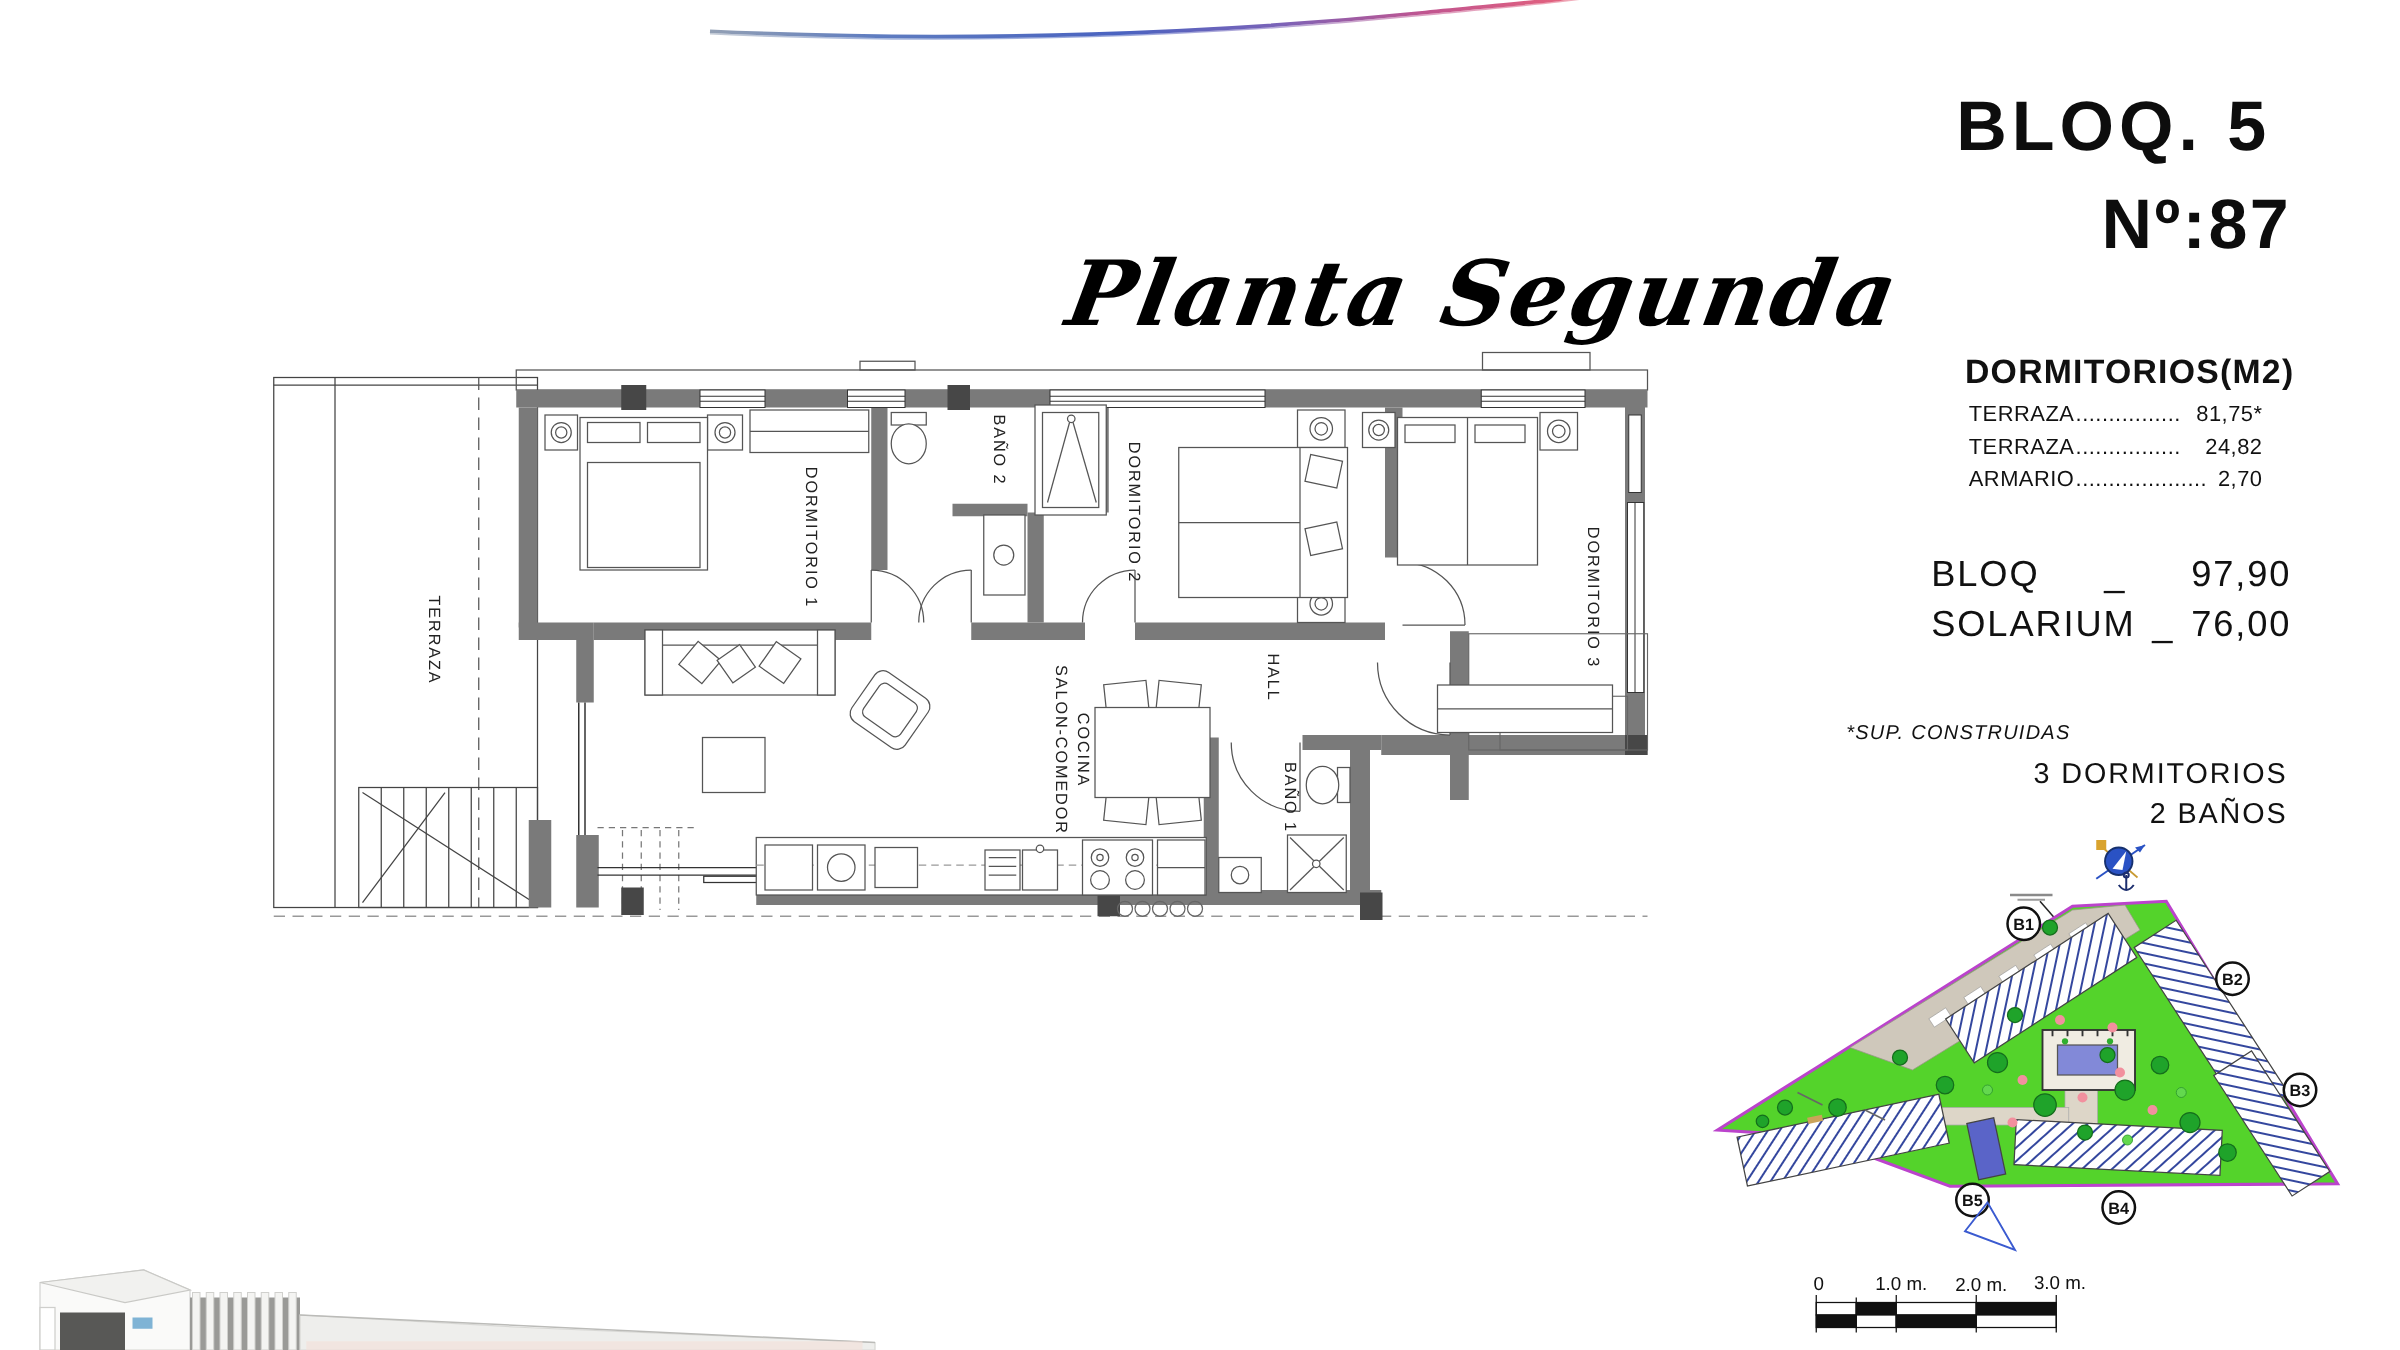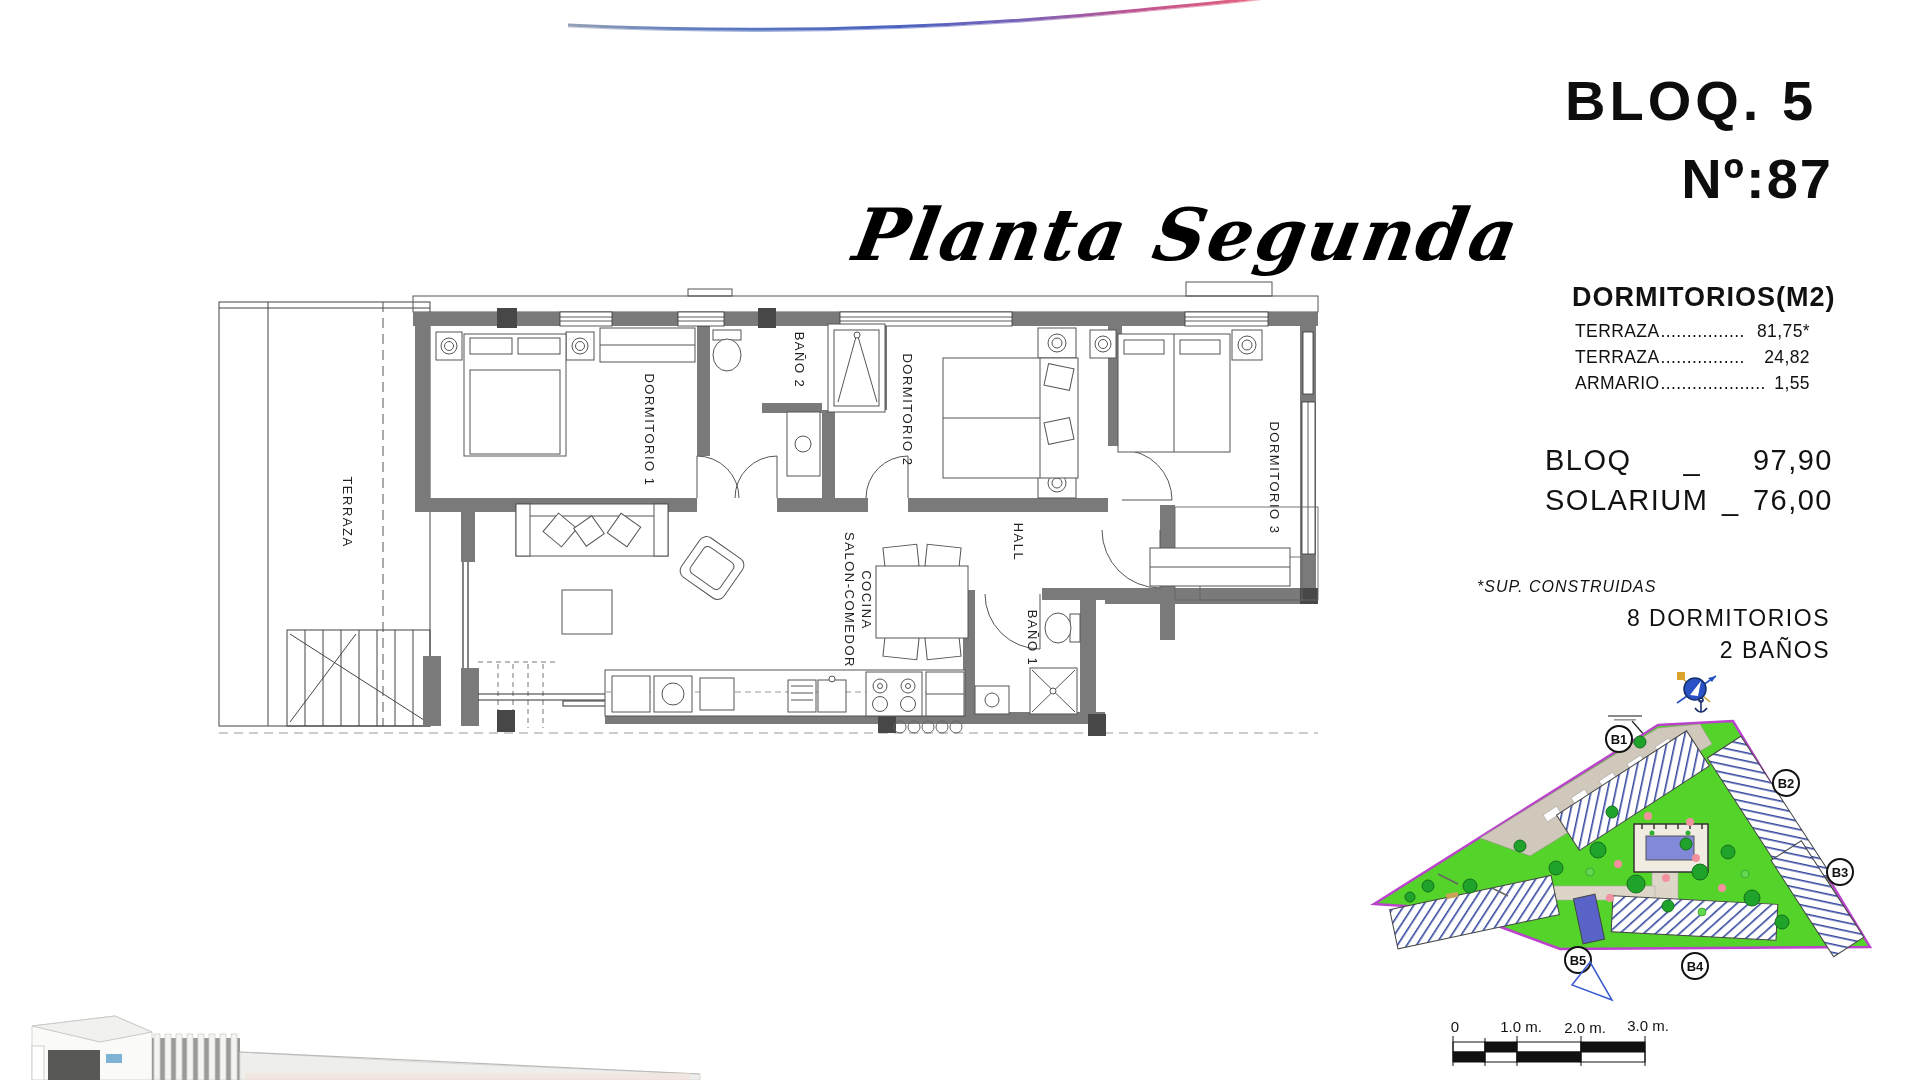--- a/index.html
+++ b/index.html
@@ -60,38 +60,38 @@
     <span>81,75*</span>
   </div>
   <div class="surow">
     <span>TERRAZA</span>
     <span class="dots">................</span>
     <span>24,82</span>
   </div>
   <div class="surow">
     <span>ARMARIO</span>
     <span class="dots">....................</span>
-    <span>1,55</span>
+    <span>2,70</span>
   </div>
 </div>
 <div class="abs totals">
   <div class="trow">
     <span>BLOQ</span>
     <span>_</span>
     <span>97,90</span>
   </div>
   <div class="trow">
     <span>SOLARIUM</span>
     <span>_</span>
     <span>76,00</span>
   </div>
 </div>
 <div class="abs footnote">*SUP. CONSTRUIDAS</div>
 <div class="abs beds">
-  <div>8 DORMITORIOS</div>
+  <div>3 DORMITORIOS</div>
   <div>2 BAÑOS</div>
 </div>
 
 <svg class="abs" style="left:200px;top:280px;width:1130px;height:465px" viewBox="200 280 1130 465">
   <g stroke="#444" stroke-width="1" fill="none">
     <rect x="219" y="302" width="211" height="424"></rect>
     <line x1="268" y1="302" x2="268" y2="726"></line>
     <line x1="219" y1="308" x2="430" y2="308"></line>
   </g>
   <line x1="383" y1="302" x2="383" y2="726" stroke="#555" stroke-width="1" stroke-dasharray="10 6"></line>

